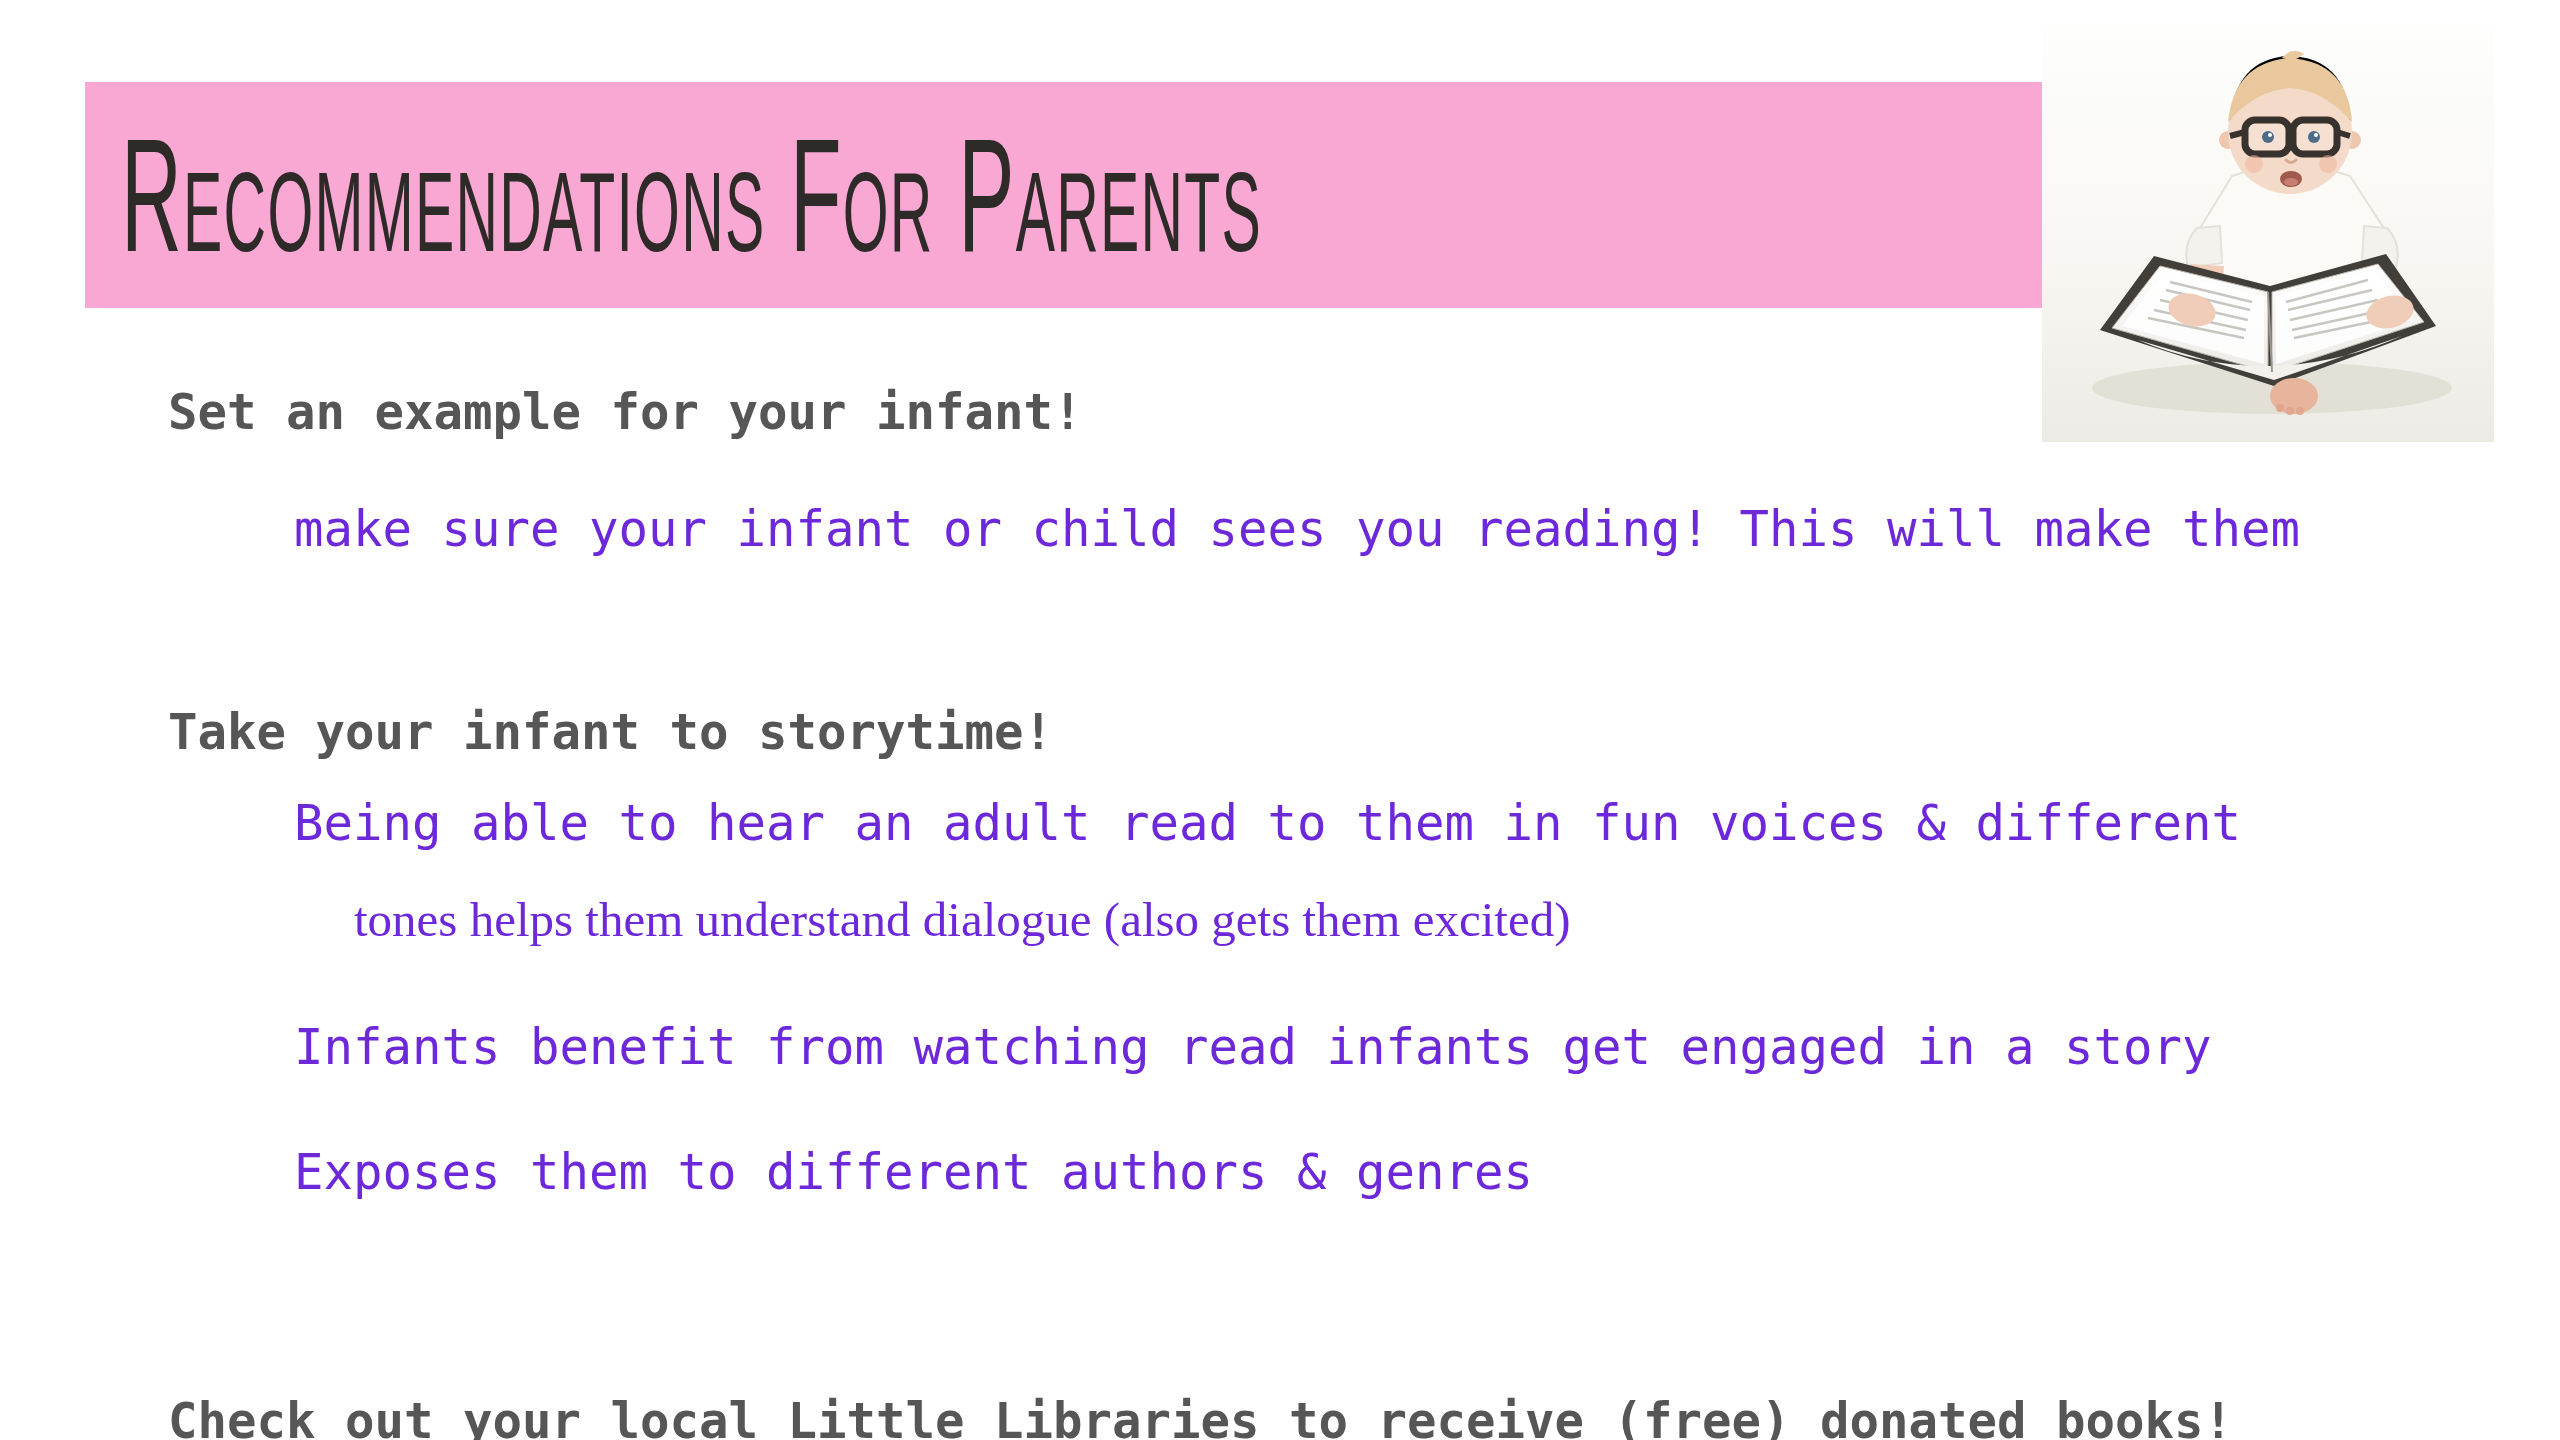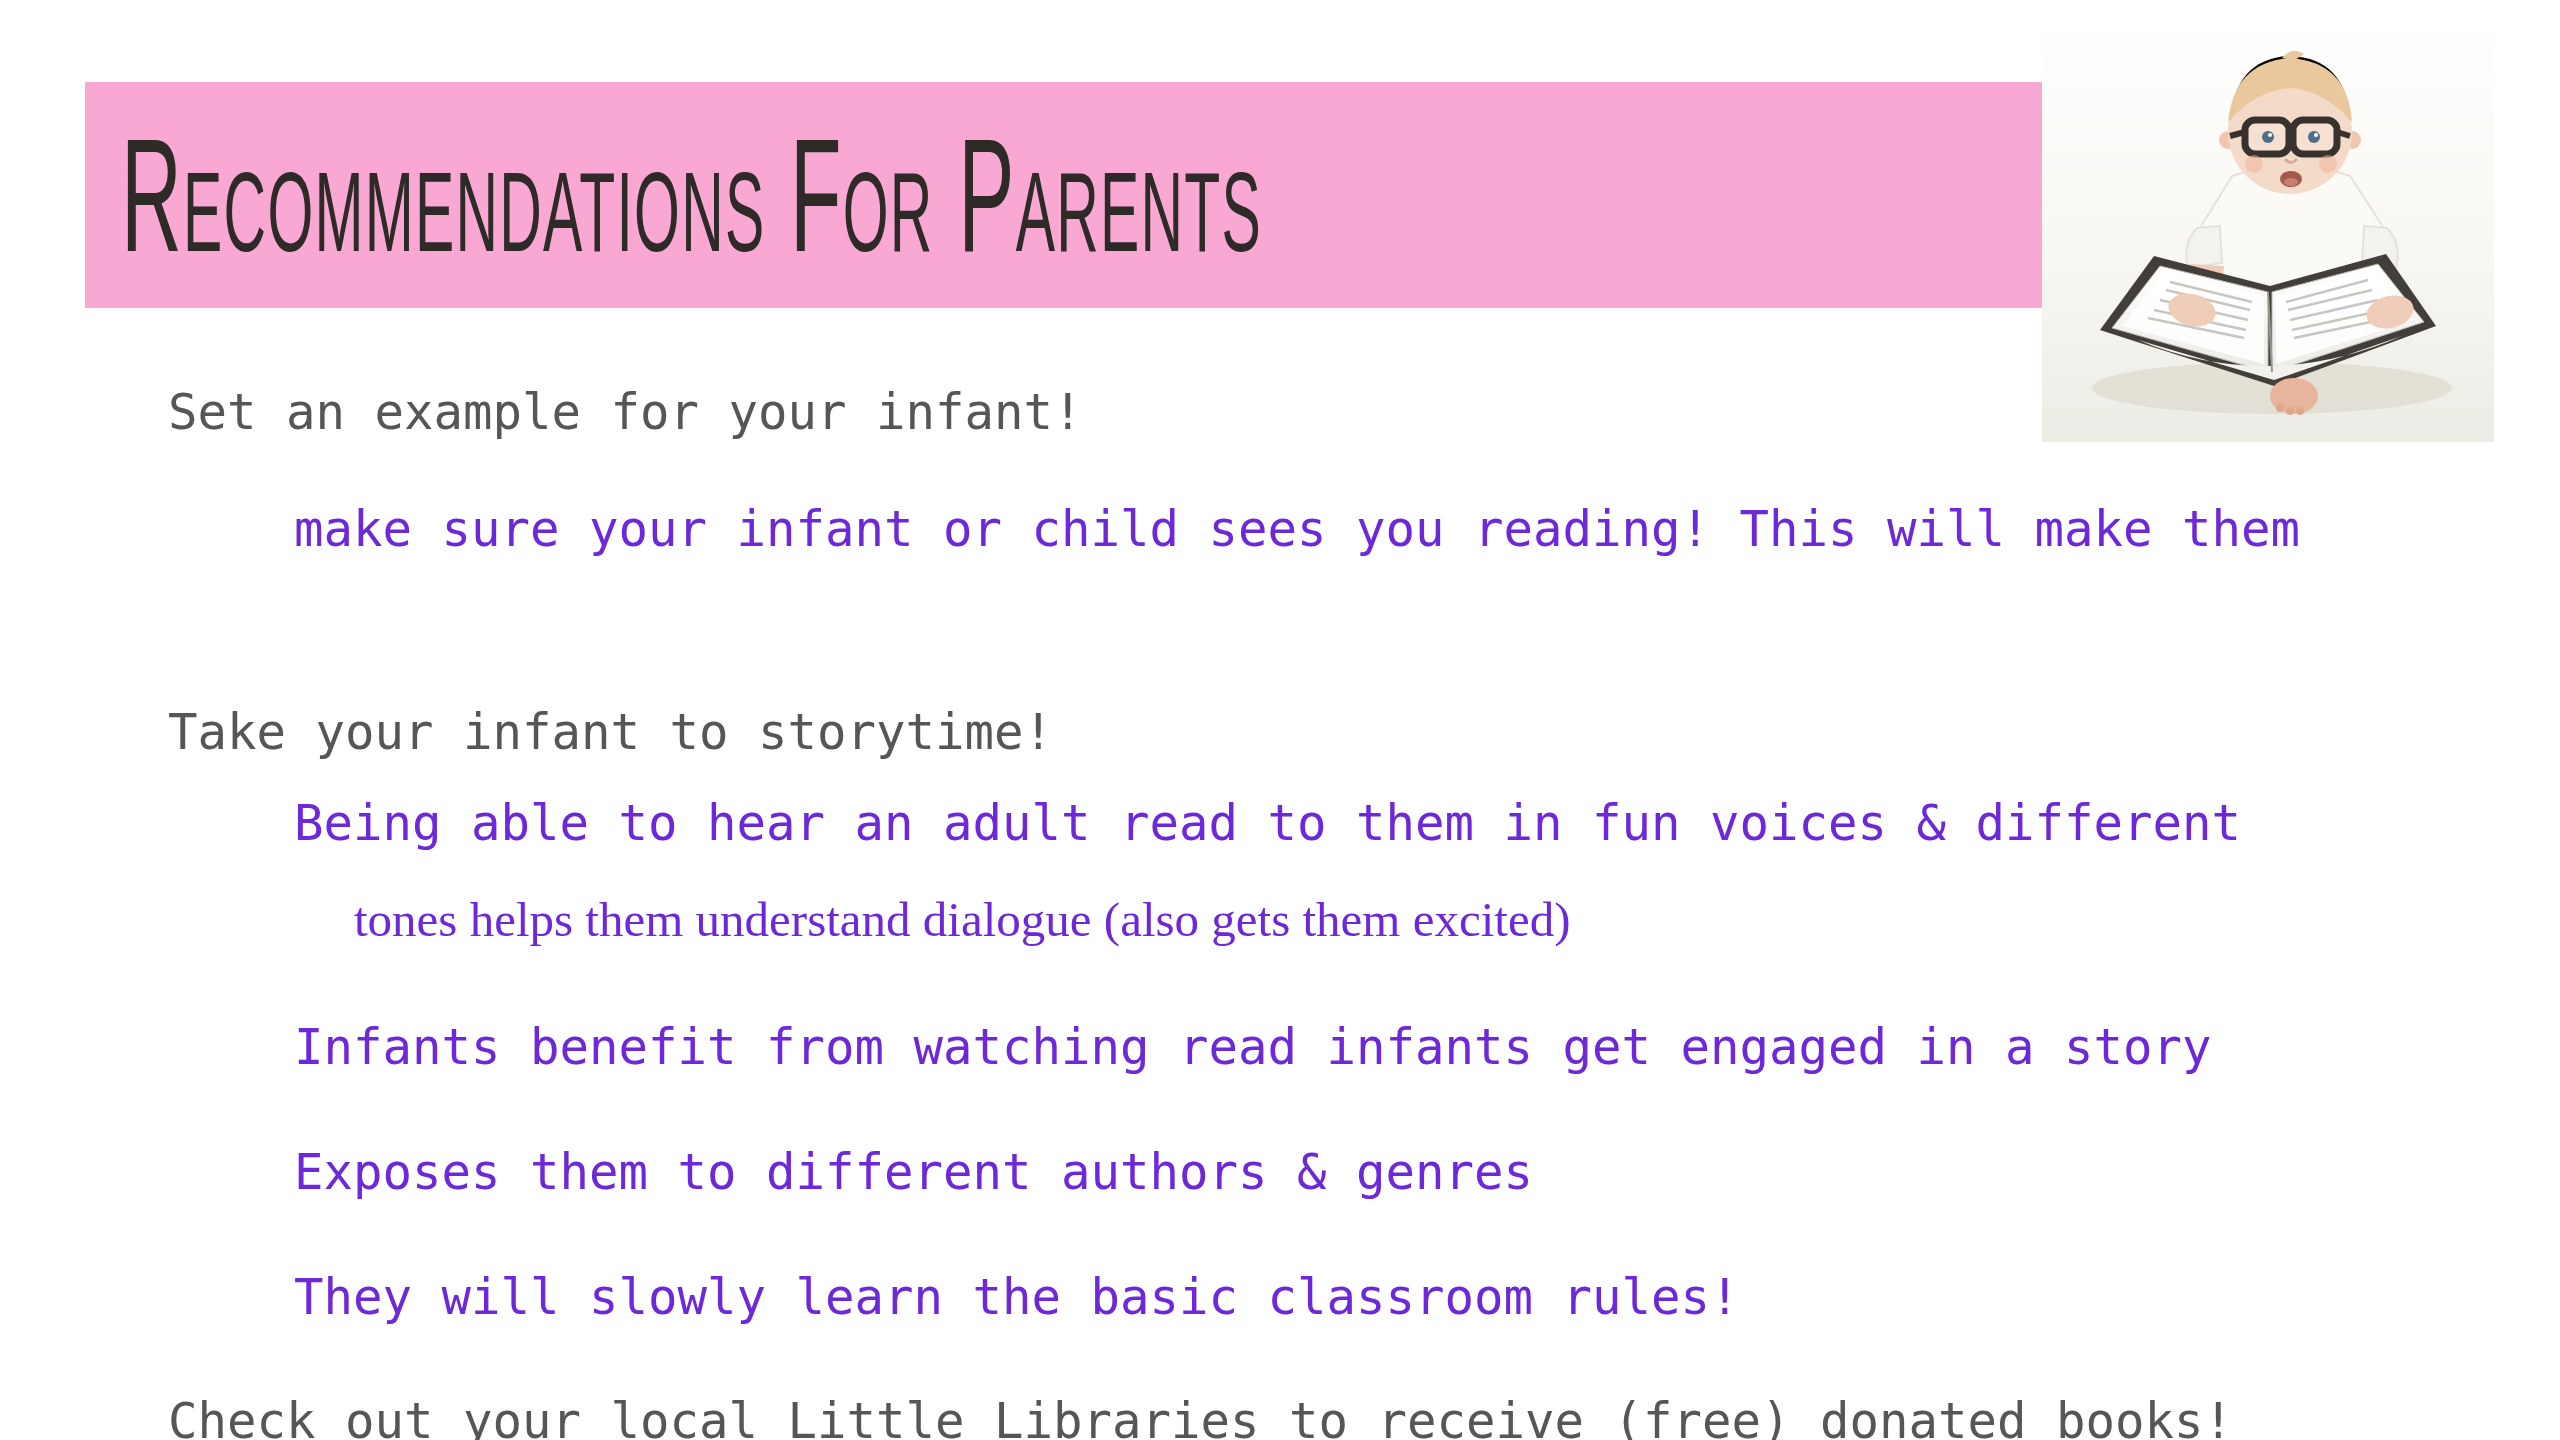--- a/index.html
+++ b/index.html
@@ -44,21 +44,21 @@
   
   .content { position: absolute; left: 0; top: 0; width: 2560px; height: 1440px; }
   .line {
     position: absolute;
     font-size: 49px;
     line-height: 60px;
     white-space: nowrap;
     color: #6d28d9;
   }
   .heading {
-    font-weight: normal;
+    font-weight: bold;
     color: #565656;
     left: 168px;
     text-align: center;
   }
   .item  { left: 294px; }
   .item2 { left: 354px; }
 
   .h1 { top: 383px; }
   .p1a { top: 500px; }
   .p1b { top: 568px; }
@@ -181,16 +181,15 @@
 
   <div class="line heading h2">Take your infant to storytime!</div>
 
   <div class="line item p2a">Being able to hear an adult read to them in fun voices &amp; different</div>
   <div class="line item2 p2b">tones helps them understand dialogue (also gets them excited)</div>
 
   <div class="line item p3">Infants benefit from watching read infants get engaged in a story</div>
 
   <div class="line item p4">Exposes them to different authors &amp; genres</div>
 
-  <div class="line item p5">They will slowly learn the basic classroom rules!</div>
 
   <div class="line heading h3">Check out your local Little Libraries to receive (free) donated books!</div>
 </div>
 
 </body></html>

